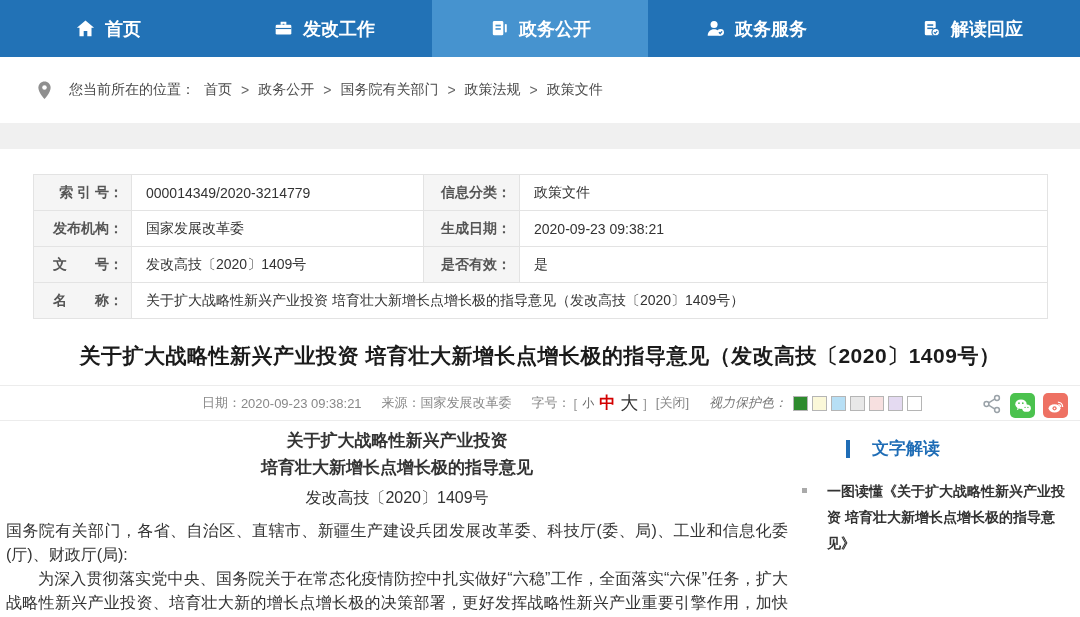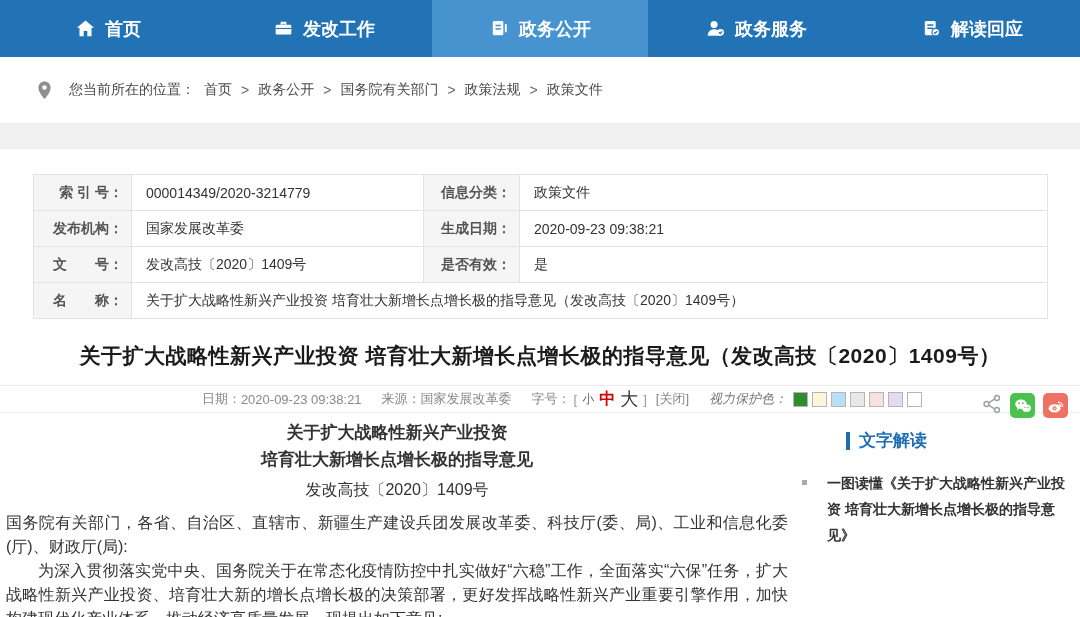--- a/index.html
+++ b/index.html
@@ -27,21 +27,21 @@
   .meta-table td { border:1px solid #e3e3e3; height:36px; }
   .meta-table td.lbl { background:#f5f5f5; font-weight:bold; color:#555;
     text-align:right; padding-right:8px; white-space:nowrap; }
   .meta-table td.val { background:#fff; color:#333; padding-left:14px; }
 
   
   .page-title { text-align:center; font-size:21px; font-weight:bold; color:#1b1b1b;
     margin:23px 30px 15px; letter-spacing:.5px; }
 
   
-  .info-bar { position:relative; height:28px; border-top:1px solid #ececec;
+  .info-bar { position:relative; height:36px; border-top:1px solid #ececec;
     border-bottom:1px solid #ececec; display:flex; align-items:center;
     justify-content:center; font-size:13px; color:#888;padding-left:48px; }
   .info-bar .grp { margin:0 10px; display:flex; align-items:center; }
   .fs-bracket { color:#999; margin:0 3px; }
   .fs-small { font-size:12px; color:#666; cursor:pointer; margin:0 2px; }
   .fs-mid { font-size:16px; color:#d30000; cursor:pointer; margin:0 3px; font-weight:bold; }
   .fs-large { font-size:18px; color:#333; cursor:pointer; margin:0 2px; }
   .close-link { color:#888; cursor:pointer; margin-left:6px; }
   .vision-lbl { font-style:italic; color:#777; margin-right:6px; }
   .swatch { width:15px; height:15px; border:1px solid #b5b5b5; display:inline-block;
@@ -55,21 +55,21 @@
   .content { display:flex; align-items:flex-start; }
   .article { width:792px; padding:6px 4px 0 6px; font-size:16px; color:#333; }
   .art-title { text-align:center; font-size:17px; font-weight:bold; color:#333;
     line-height:27px; }
   .doc-num { text-align:center; font-size:16px; color:#333; line-height:27px;
     margin:3px 0 8px; }
   .article p { line-height:24px; text-align:justify; }
   .article p.indent { text-indent:2em; }
 
   .sidebar { flex:1; padding:16px 12px 0 10px; }
-  .sb-header { display:flex; align-items:center; gap:9px;padding-left:44px; }
+  .sb-header { display:flex; align-items:center; gap:22px;padding-left:44px; }
   .sb-bar { width:4px; height:18px; background:#1f6db6; }
   .sb-title { color:#1f6db6; font-size:17px; font-weight:bold; }
   .sb-item { margin-top:18px; display:flex; gap:20px; font-size:14px; color:#333;
     font-weight:600; line-height:26px; cursor:pointer; }
   .sb-bullet { width:5px; height:5px; background:#aaa; margin-top:10px; flex:none; }
 </style>
 </head>
 <body>
 
 <div class="nav">

